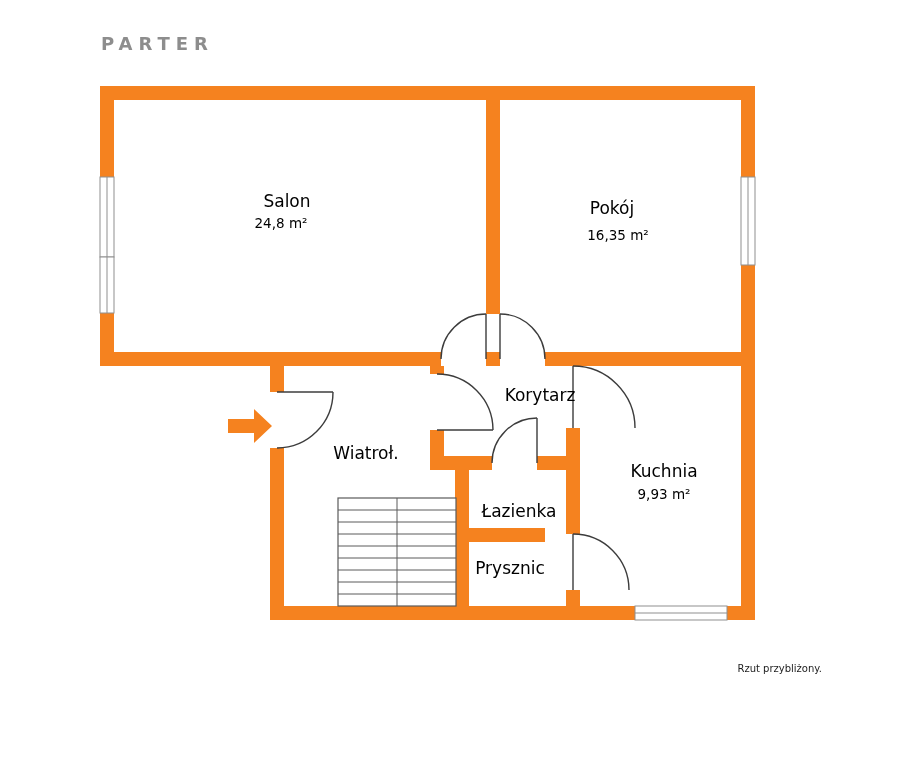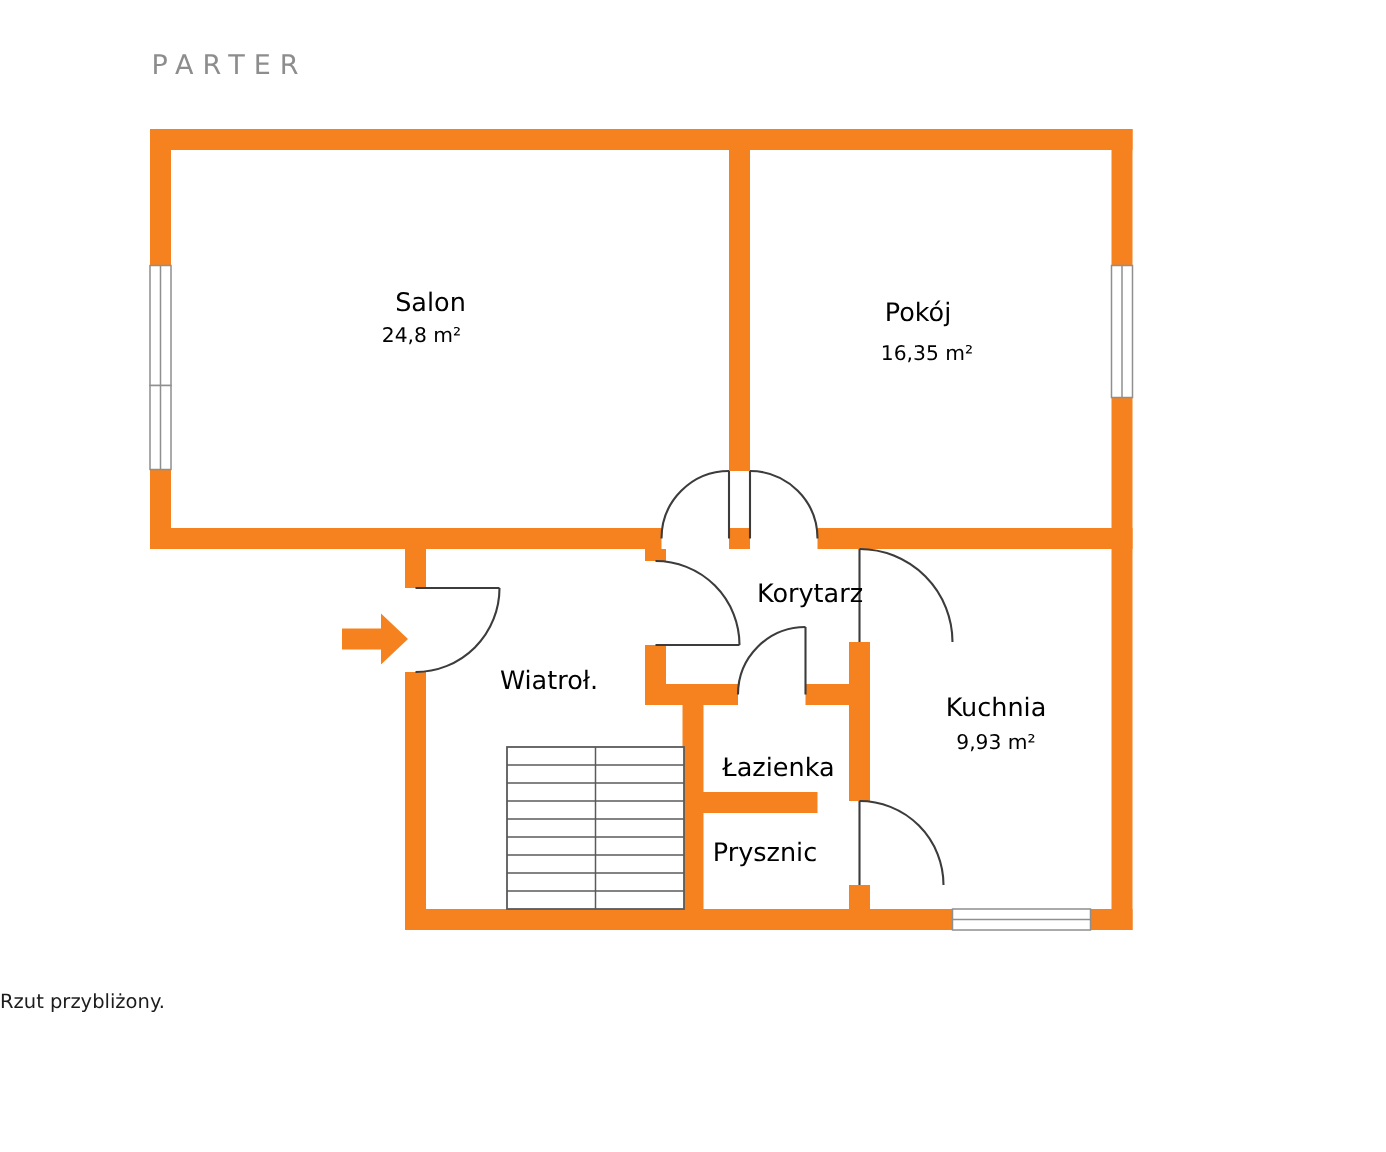--- a/index.html
+++ b/index.html
@@ -1,32 +1,32 @@
 <!DOCTYPE html>
 <html style="--wall: #F5821F; --title_text: #8D8D8D; --label_text: #000000; --footer_text: #1C1C1C; --door_stroke: #3C3C3C; --window_stroke: #8F8F8F; --stairs_stroke: #5A5A5A; --background: #FFFFFF;"><head>
 <meta charset="utf-8">
 <style>
   html,body{margin:0;padding:0;background:var(--background,#fff);}
   body{width:924px;height:768px;position:relative;overflow:hidden;
        font-family:"DejaVu Sans","Liberation Sans",sans-serif;}
   .plan-title{position:absolute;left:101px;top:33px;font-size:18px;
-       letter-spacing:6px;color:var(--title_text,#8d8d8d);font-weight:400;}
+       letter-spacing:6px;color:var(--title_text,#8d8d8d);font-weight:700;}
   svg{position:absolute;left:0;top:0;}
   .wall{fill:var(--wall,#F5821F);stroke:none;}
   .window-glass{fill:#ffffff;stroke:var(--window_stroke,#8f8f8f);stroke-width:1;}
   .window-line{stroke:var(--window_stroke,#8f8f8f);stroke-width:1;fill:none;}
   .door{stroke:var(--door_stroke,#3c3c3c);stroke-width:1.4;fill:none;}
   .stairs-line{stroke:var(--stairs_stroke,#5a5a5a);stroke-width:1;fill:none;}
   .stairs-box{fill:#ffffff;stroke:var(--stairs_stroke,#5a5a5a);stroke-width:1.2;}
   .arrow{fill:var(--wall,#F5821F);}
   text{fill:var(--label_text,#000);font-family:"DejaVu Sans","Liberation Sans",sans-serif;}
   .room-name{font-size:17px;}
   .room-area{font-size:13.5px;}
-  .footer{position:absolute;left:0;top:658px;width:822px;text-align:left;
-       color:var(--footer_text,#1c1c1c);font-size:13px;line-height:22px;}
+  .footer{position:absolute;left:0;top:658px;width:822px;text-align:right;
+       color:var(--footer_text,#1c1c1c);font-size:10px;line-height:22px;}
 </style>
 </head>
 <body>
 
 <div class="plan-title">PARTER</div>
 
 <svg width="924" height="768" viewBox="0 0 924 768">
 
   <g>
     <rect class="wall" x="100" y="86" width="655" height="14"></rect>

